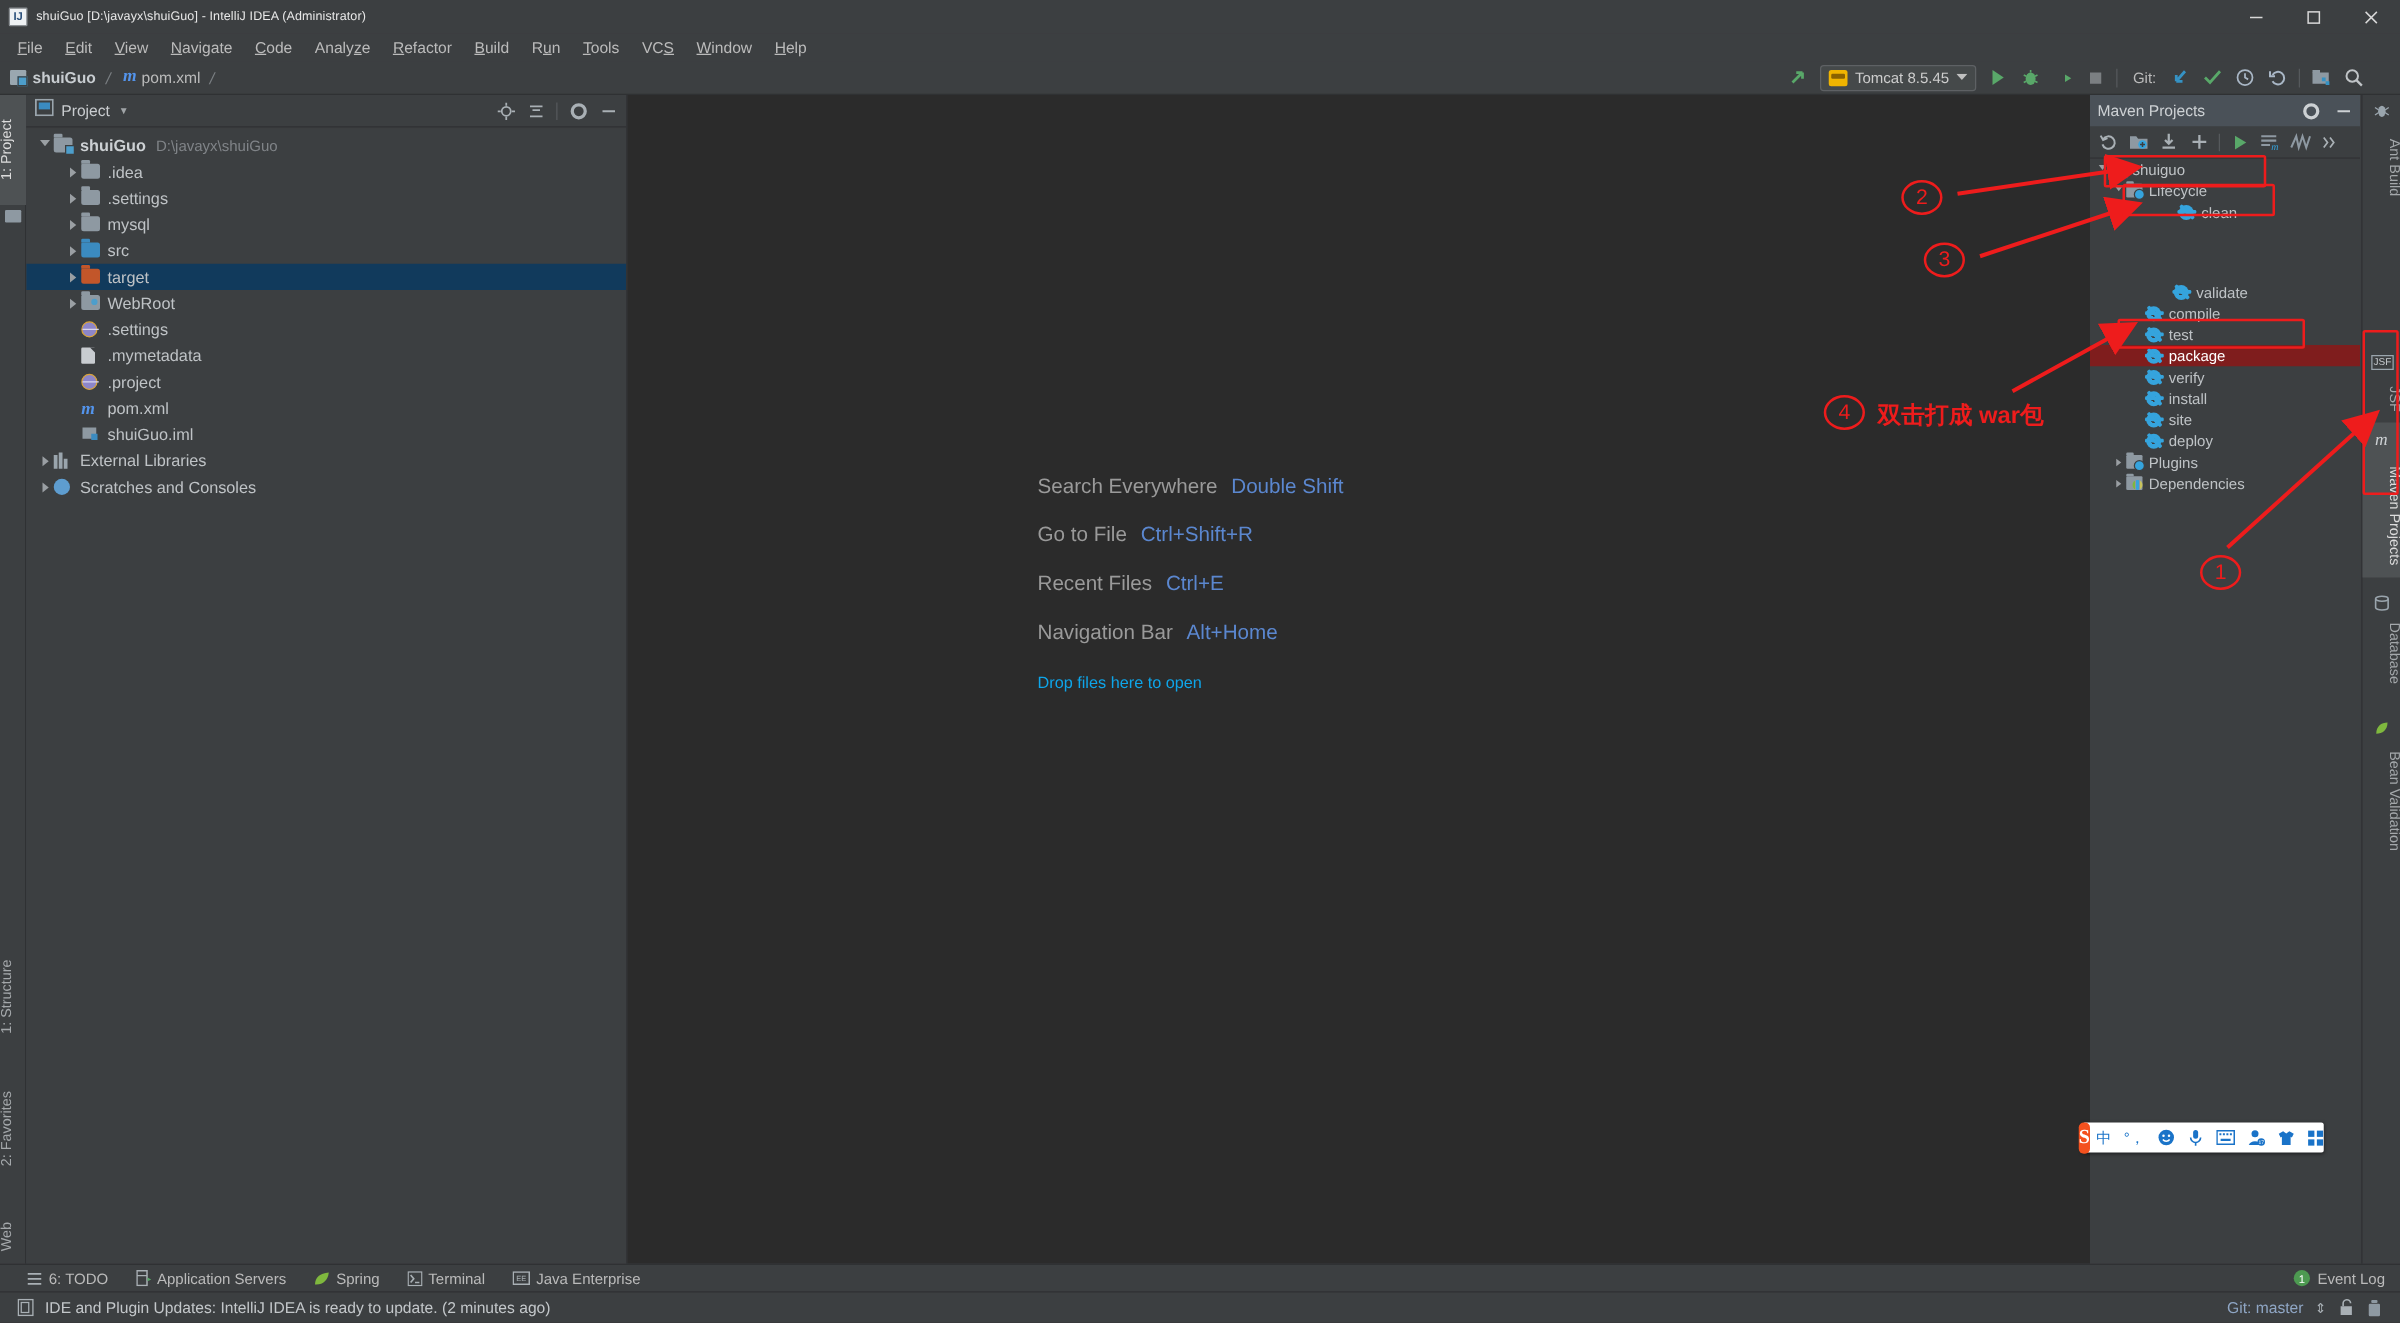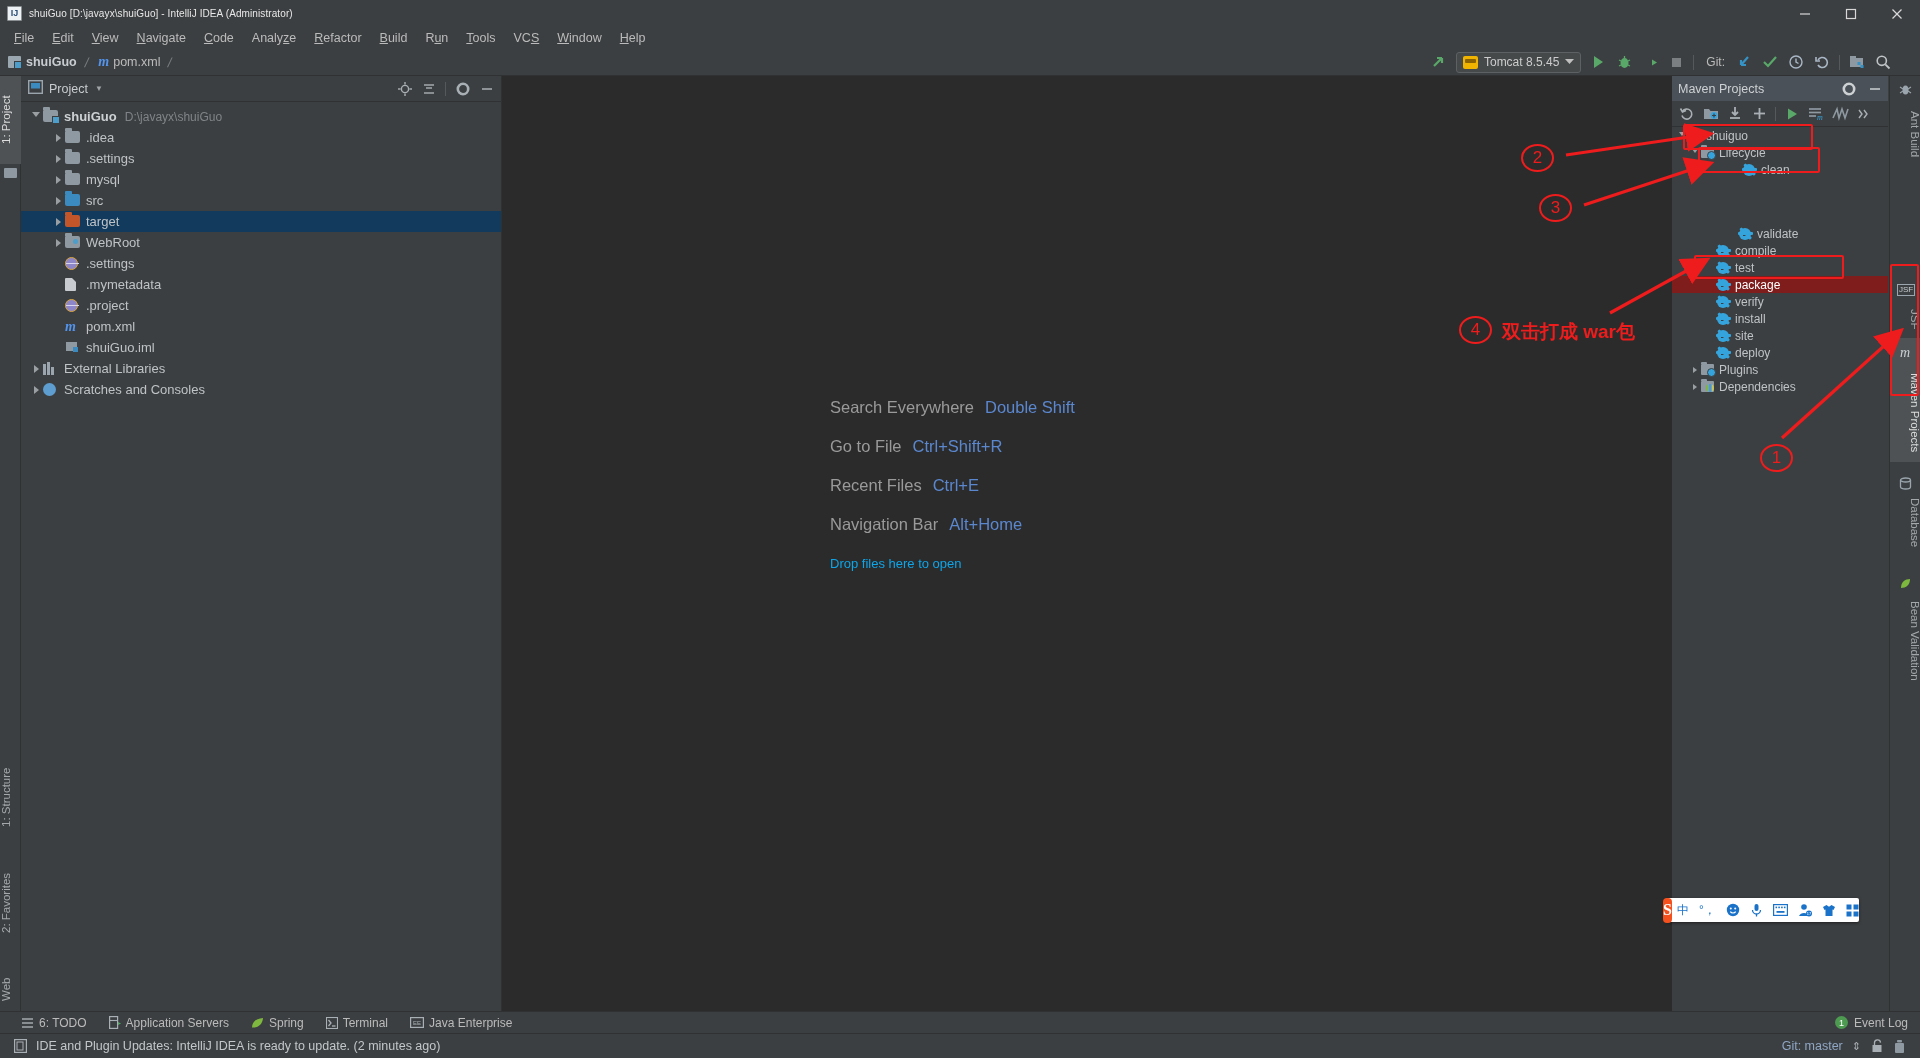--- a/index.html
+++ b/index.html
@@ -136,21 +136,21 @@
 
   .panel-divider {
     position:absolute; left:501px; top:76px; width:1px; height:935px; background:#2f3133;
   }
 
   
   .editor {
     position:absolute; left:502px; top:76px; width:1170px; height:935px;
     background:#2b2b2b;
   }
-  .hints { position:absolute; left:328px; top:312px; }
+  .hints { position:absolute; left:328px; top:294px; }
   .hint-row { height:39px; display:flex; align-items:center; font-size:16.5px; }
   .hint-name { color:#9a9a9a; }
   .hint-key { color:#5b87cf; margin-left:11px; }
   .hint-plain { color:#0ea5e9; font-size:13px;text-align:center; }
 
   
   .maven {
     position:absolute; left:1672px; top:76px; width:216px; height:935px;
     background:#3c3f41;
   }

